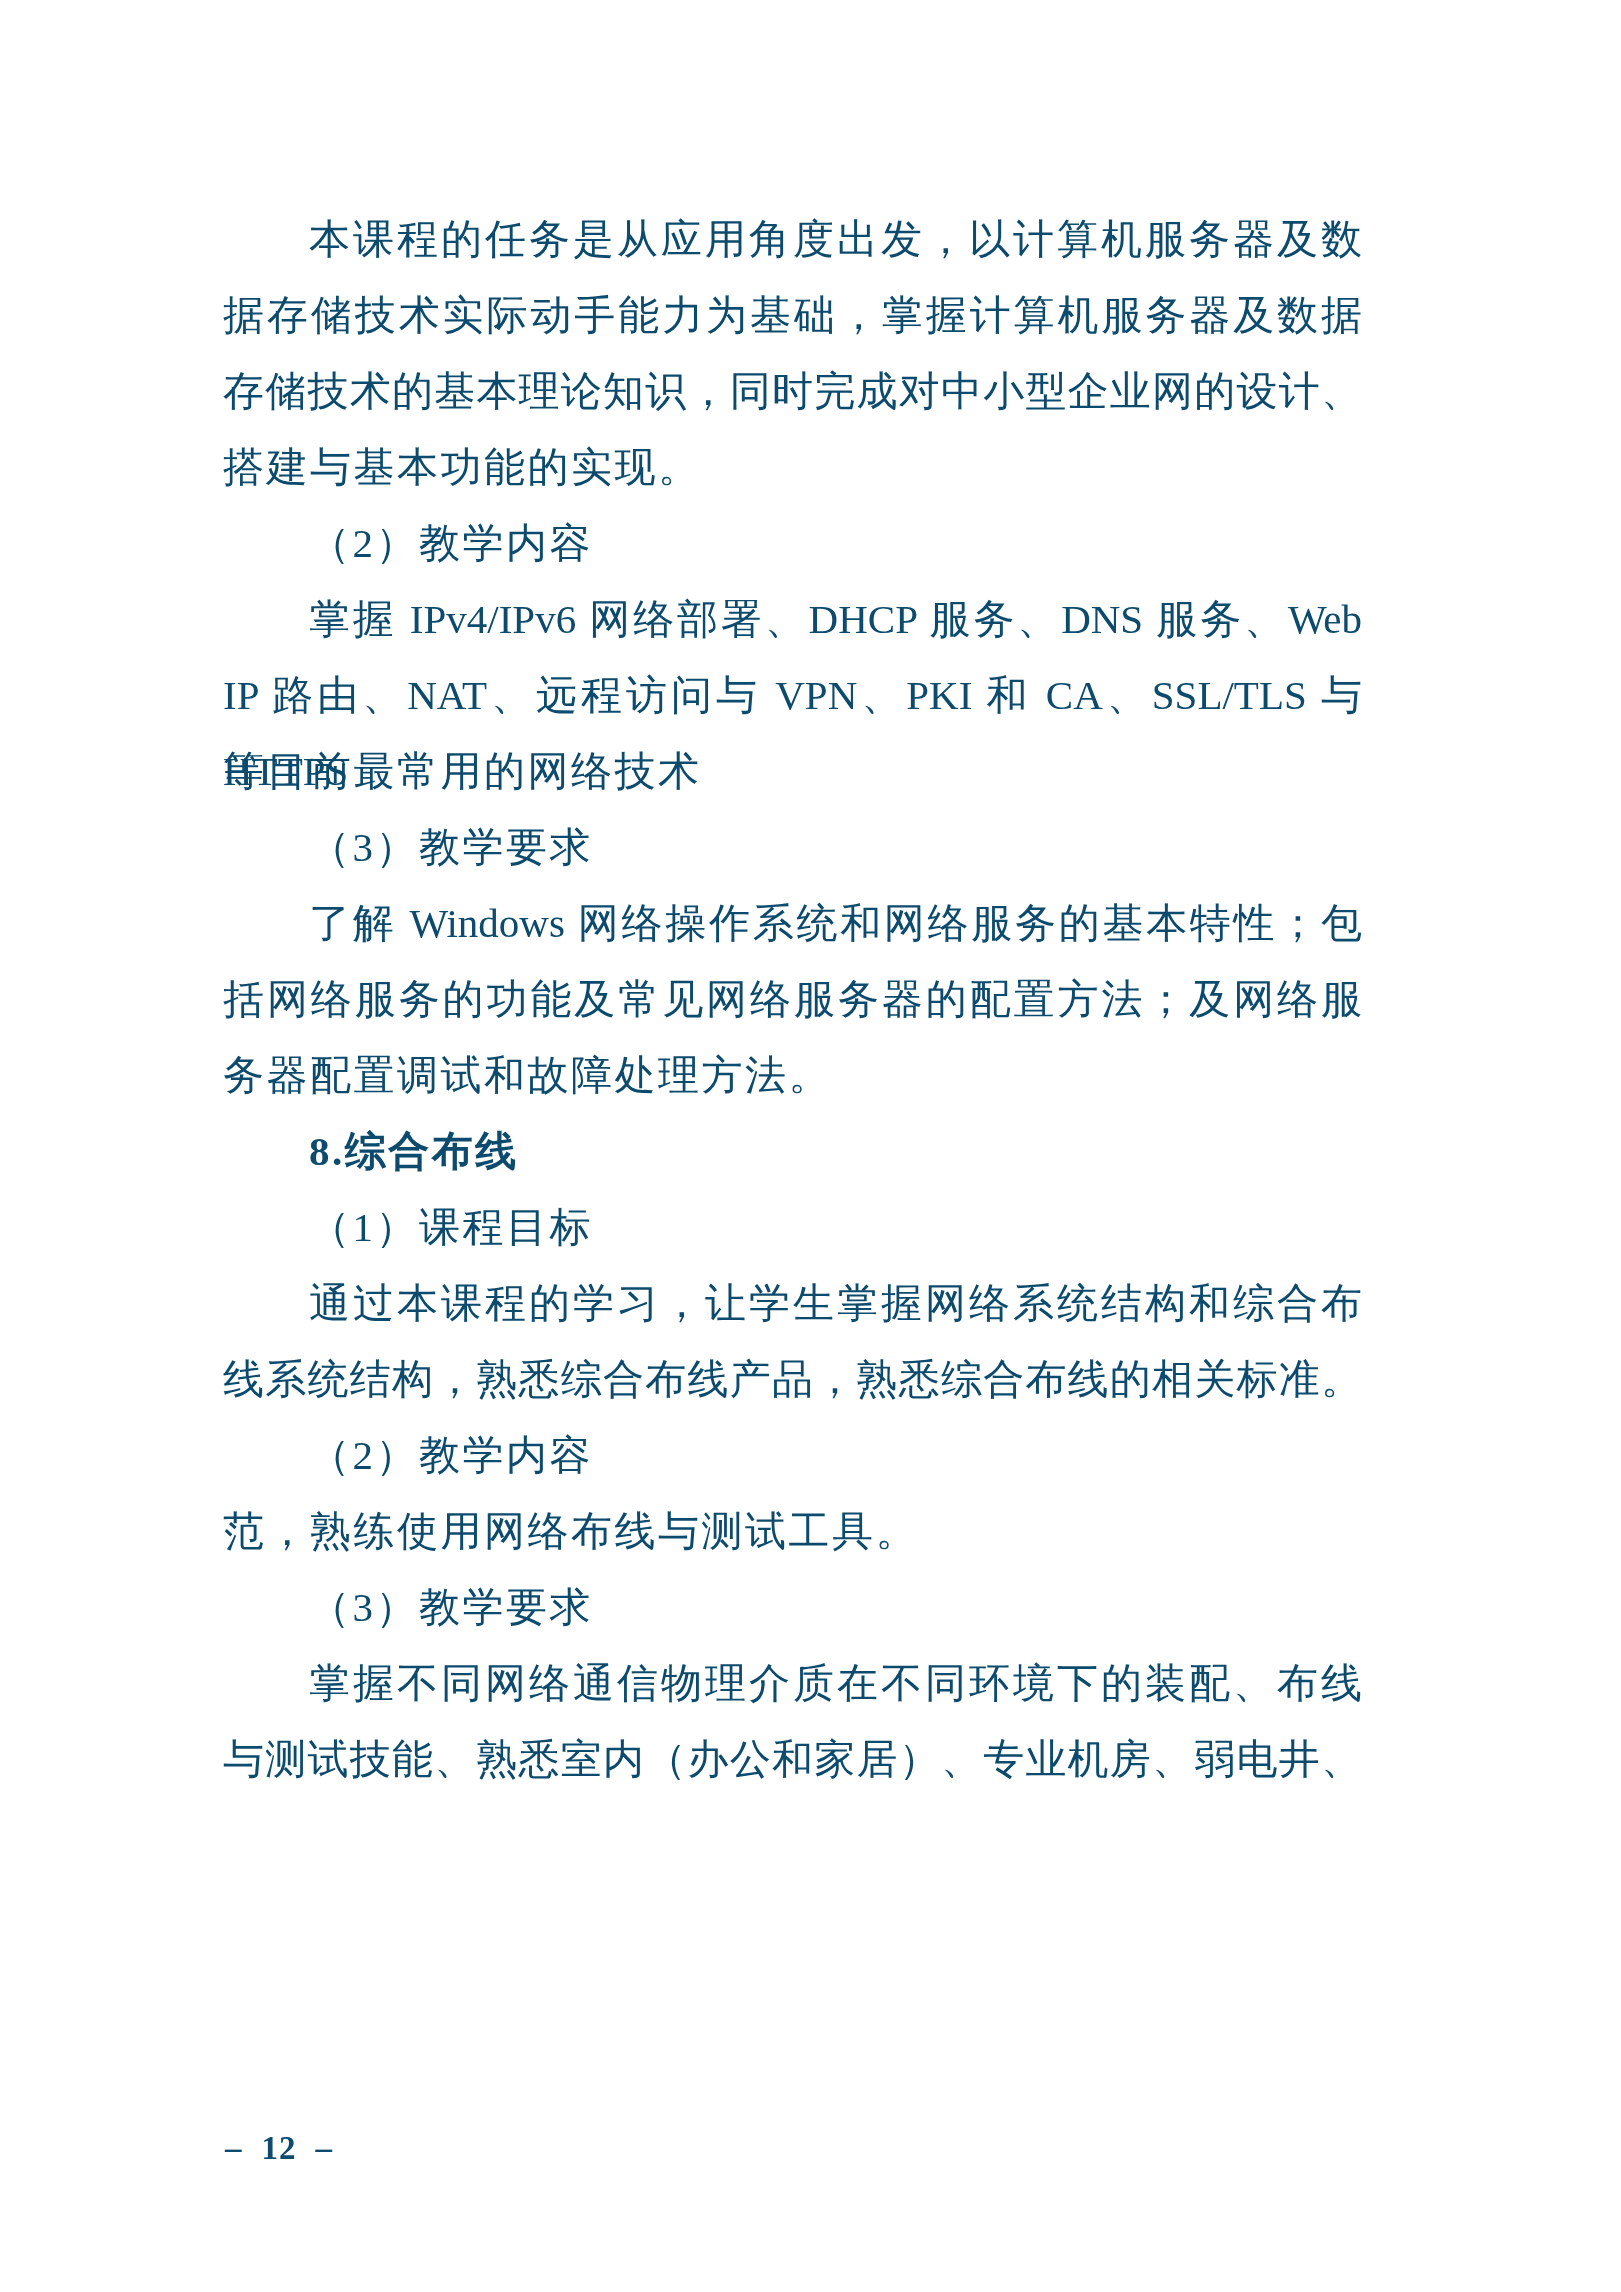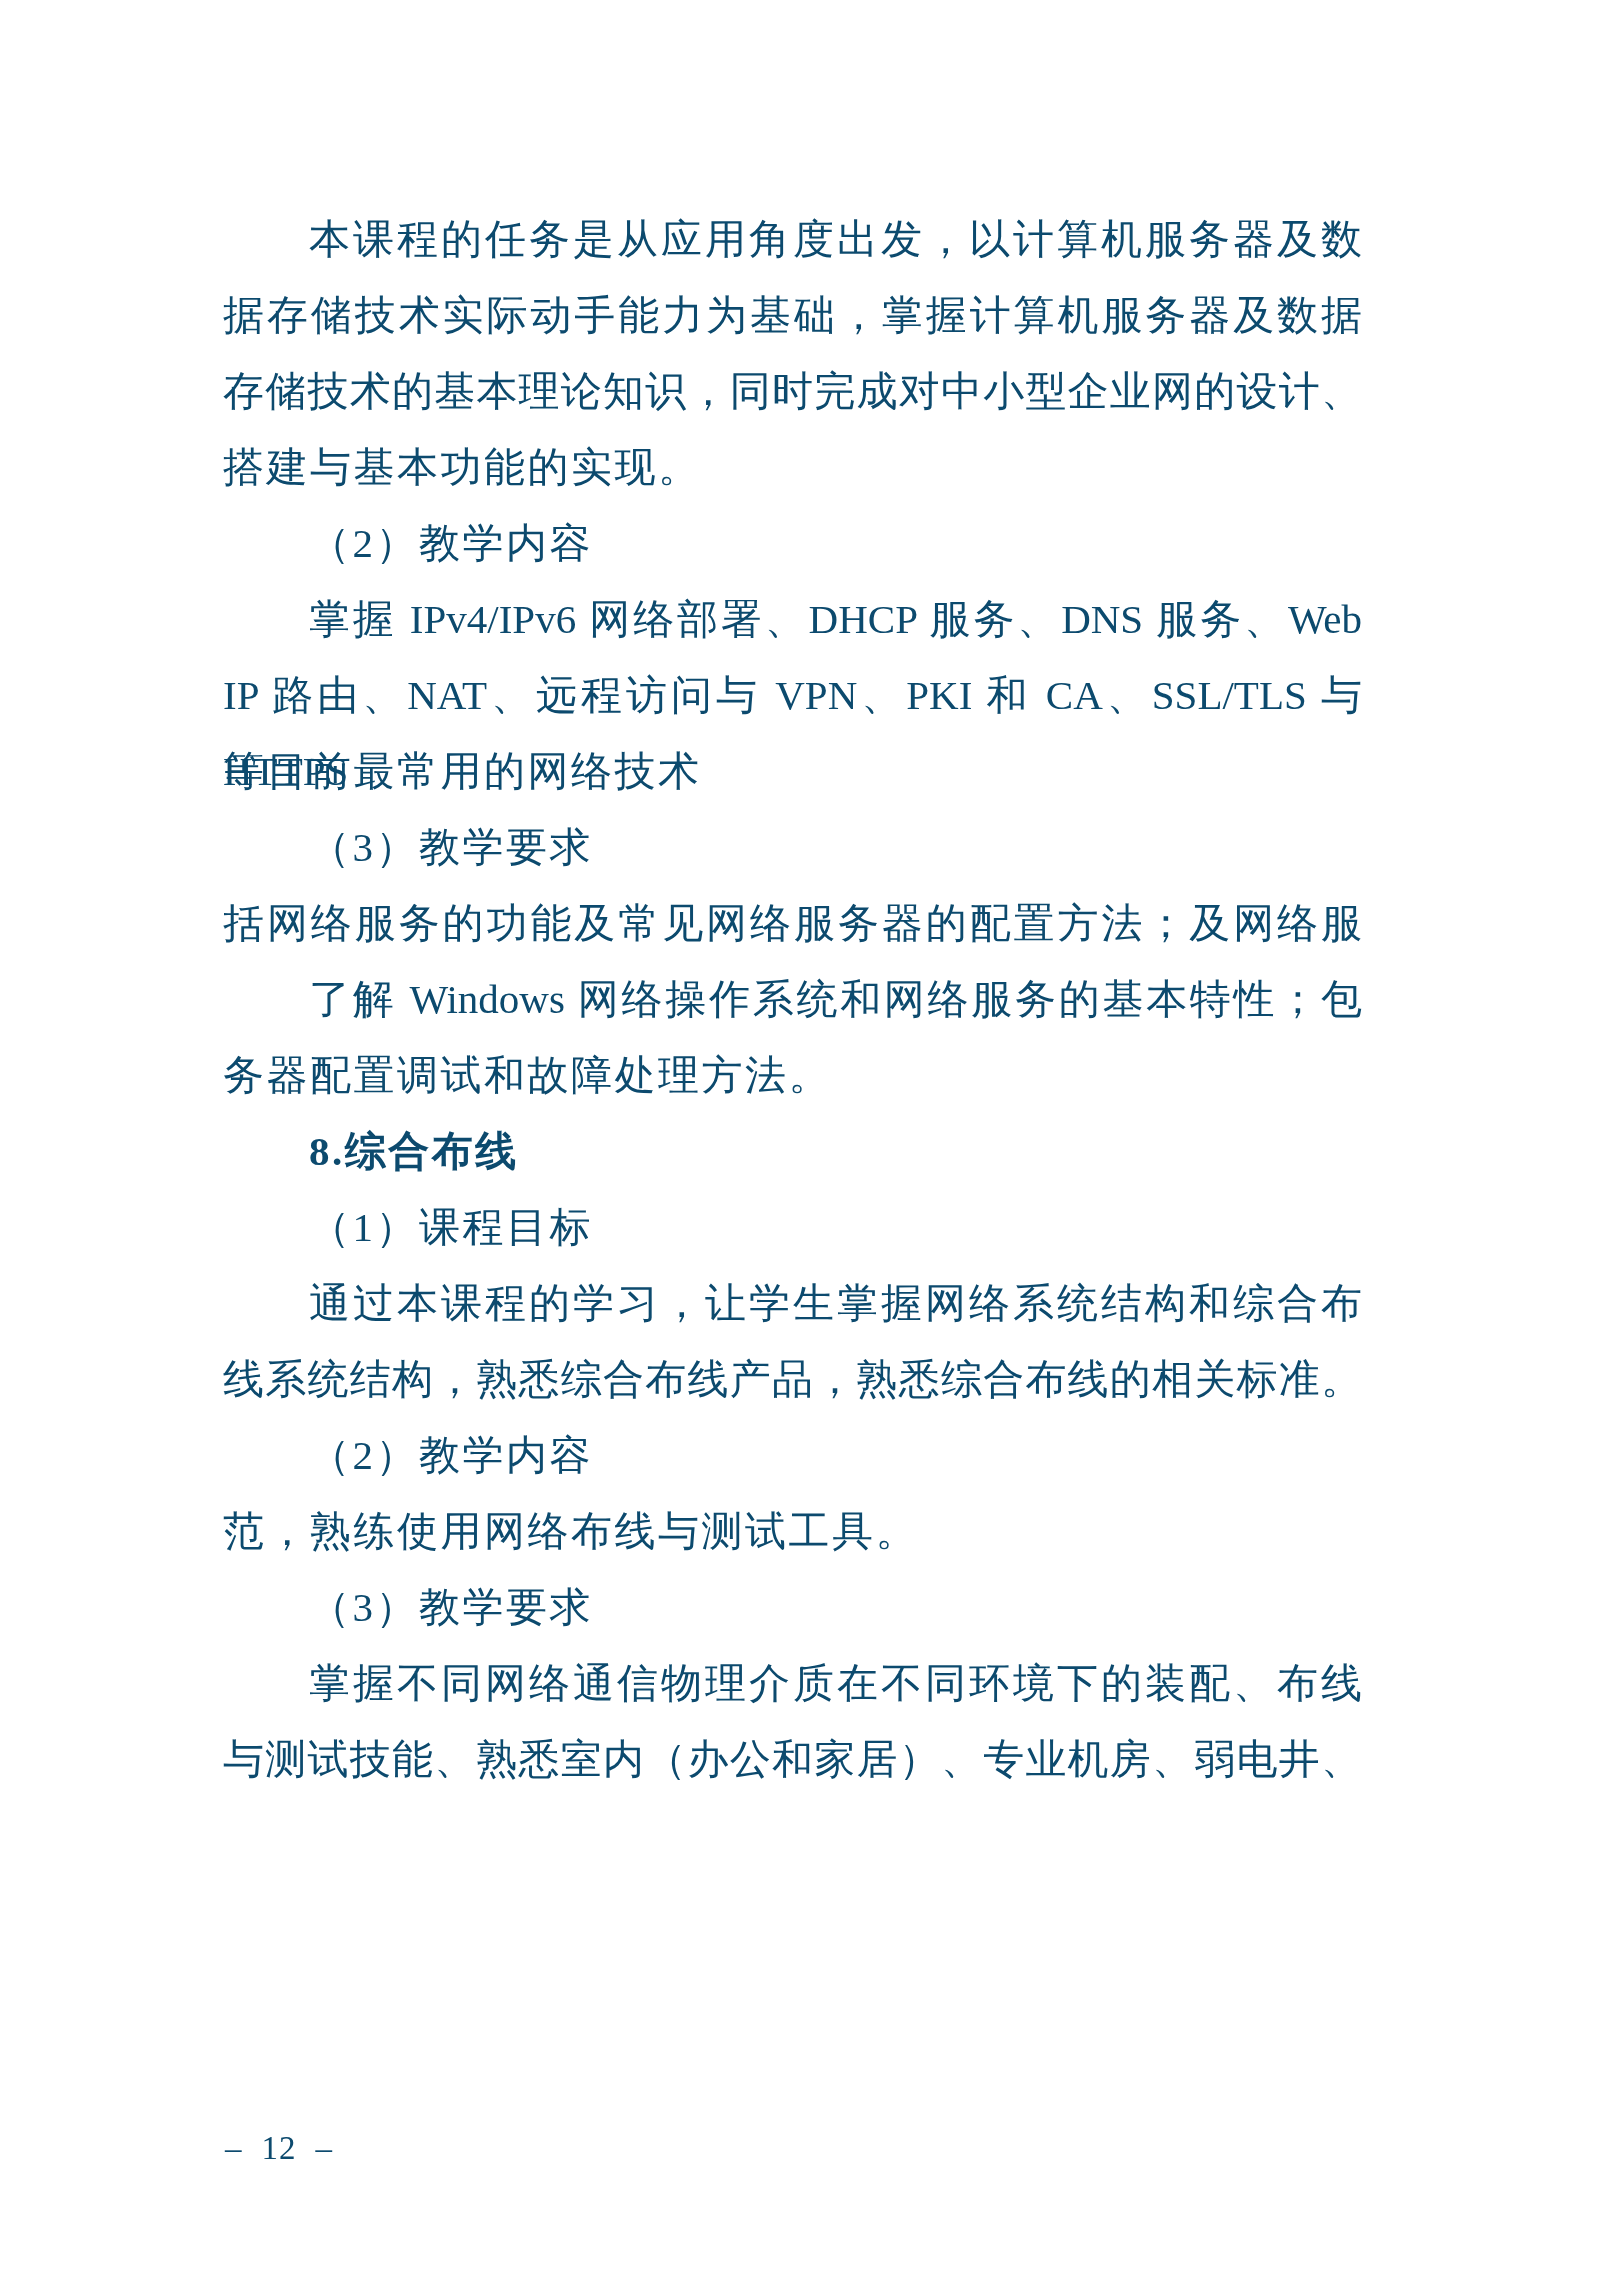--- a/index.html
+++ b/index.html
@@ -44,38 +44,39 @@
     font-weight: bold;
   }
   .footer {
     position: absolute;
     left: 225px;
     top: 2129px;
     font-size: 33px;
     line-height: 39px;
     word-spacing: 9.8px;
     letter-spacing: 1px;
+    font-weight: bold;
   }
 </style>
 </head>
 <body>
 
 <div class="page">
   <div class="content">
     <div class="line indent fill">本课程的任务是从应用角度出发，以计算机服务器及数</div>
     <div class="line fill">据存储技术实际动手能力为基础，掌握计算机服务器及数据</div>
     <div class="line fill">存储技术的基本理论知识，同时完成对中小型企业网的设计、</div>
     <div class="line">搭建与基本功能的实现。</div>
     <div class="line indent">（2）教学内容</div>
     <div class="line indent fill">掌握 IPv4/IPv6 网络部署、DHCP 服务、DNS 服务、Web</div>
     <div class="line fill">IP 路由、NAT、远程访问与 VPN、PKI 和 CA、SSL/TLS 与 HTTPS</div>
     <div class="line">等目前最常用的网络技术</div>
     <div class="line indent">（3）教学要求</div>
+    <div class="line indent fill">了解 Windows 网络操作系统和网络服务的基本特性；包</div>
     <div class="line fill">括网络服务的功能及常见网络服务器的配置方法；及网络服</div>
-    <div class="line indent fill">了解 Windows 网络操作系统和网络服务的基本特性；包</div>
     <div class="line">务器配置调试和故障处理方法。</div>
     <div class="line indent bold">8.综合布线</div>
     <div class="line indent">（1）课程目标</div>
     <div class="line indent fill">通过本课程的学习，让学生掌握网络系统结构和综合布</div>
     <div class="line fill">线系统结构，熟悉综合布线产品，熟悉综合布线的相关标准。</div>
     <div class="line indent">（2）教学内容</div>
     <div class="line">范，熟练使用网络布线与测试工具。</div>
     <div class="line indent">（3）教学要求</div>
     <div class="line indent fill">掌握不同网络通信物理介质在不同环境下的装配、布线</div>
     <div class="line fill">与测试技能、熟悉室内（办公和家居）、专业机房、弱电井、</div>

